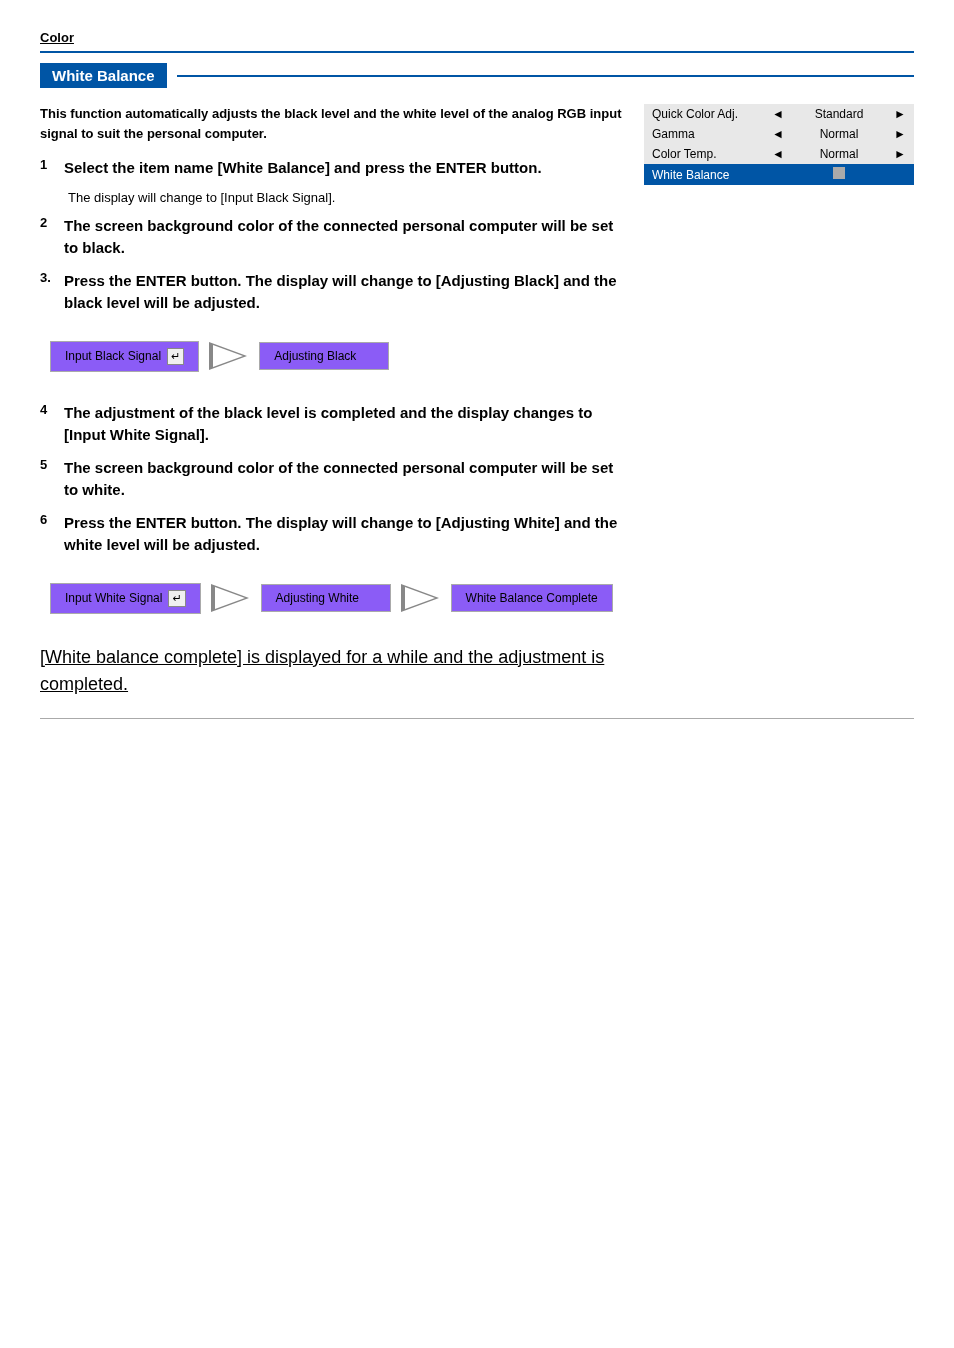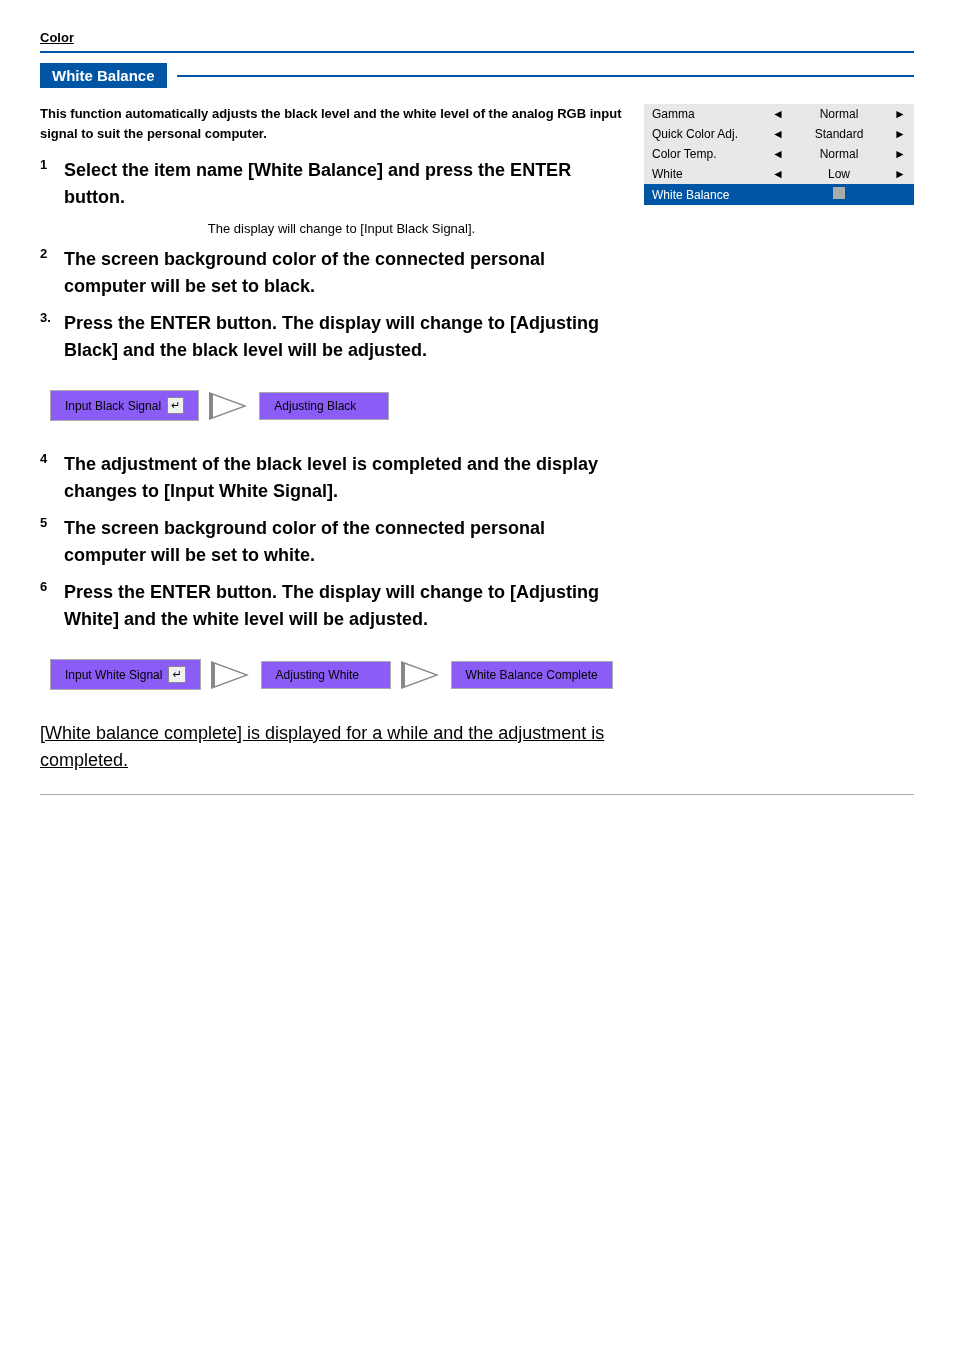--- a/index.html
+++ b/index.html
@@ -90,29 +90,28 @@
       margin-bottom: 10px;
       display: flex;
       gap: 8px;
     }
     .step-num {
       font-weight: bold;
       min-width: 16px;
     }
     .step-text {
       font-weight: bold;
-      font-size: 18px;
+      font-size: 15px;
       line-height: 1.5;
     }
     .step-sub {
-      margin-left: 19px;
+      margin-left: 28px;
       margin-bottom: 10px;
       font-size: 13px;
       color: #000;
-      text-align: center;
     }
     .diagram {
       display: flex;
       align-items: center;
       gap: 10px;
       margin: 16px 0 20px 0;
       padding: 10px;
     }
     .diagram-box {
       border: 1px solid #aaa;
@@ -255,43 +254,37 @@
         </div>
       </div>
 
       <p class="bottom-note">[White balance complete] is displayed for a while and the adjustment is completed.</p>
     </div>
 
     <div class="sidebar">
       <table class="menu-table">
         <tbody id="menu-body">
         <tr class="menu-row">
+        <td>Quick Color Adj.</td>
+        <td style="text-align:center;">◄</td>
+        <td style="text-align:center;">Standard</td>
+        <td style="text-align:center;">►</td>
+      </tr>
+            <tr class="menu-row">
         <td>Gamma</td>
         <td style="text-align:center;">◄</td>
         <td style="text-align:center;">Normal</td>
-        <td style="text-align:center;">►</td>
-      </tr>
-            <tr class="menu-row">
-        <td>Quick Color Adj.</td>
-        <td style="text-align:center;">◄</td>
-        <td style="text-align:center;">Standard</td>
         <td style="text-align:center;">►</td>
       </tr>
             <tr class="menu-row">
         <td>Color Temp.</td>
         <td style="text-align:center;">◄</td>
         <td style="text-align:center;">Normal</td>
         <td style="text-align:center;">►</td>
       </tr>
-            <tr class="menu-row">
-        <td>White</td>
-        <td style="text-align:center;">◄</td>
-        <td style="text-align:center;">Low</td>
-        <td style="text-align:center;">►</td>
-      </tr>
             <tr class="menu-row-active">
         <td>White Balance</td>
         <td></td>
         <td style="text-align:center;"><span style="display:inline-block;width:12px;height:12px;background:#aaa;"></span></td>
         <td></td>
       </tr>
           </tbody>
       </table>
     </div>
   </div>

